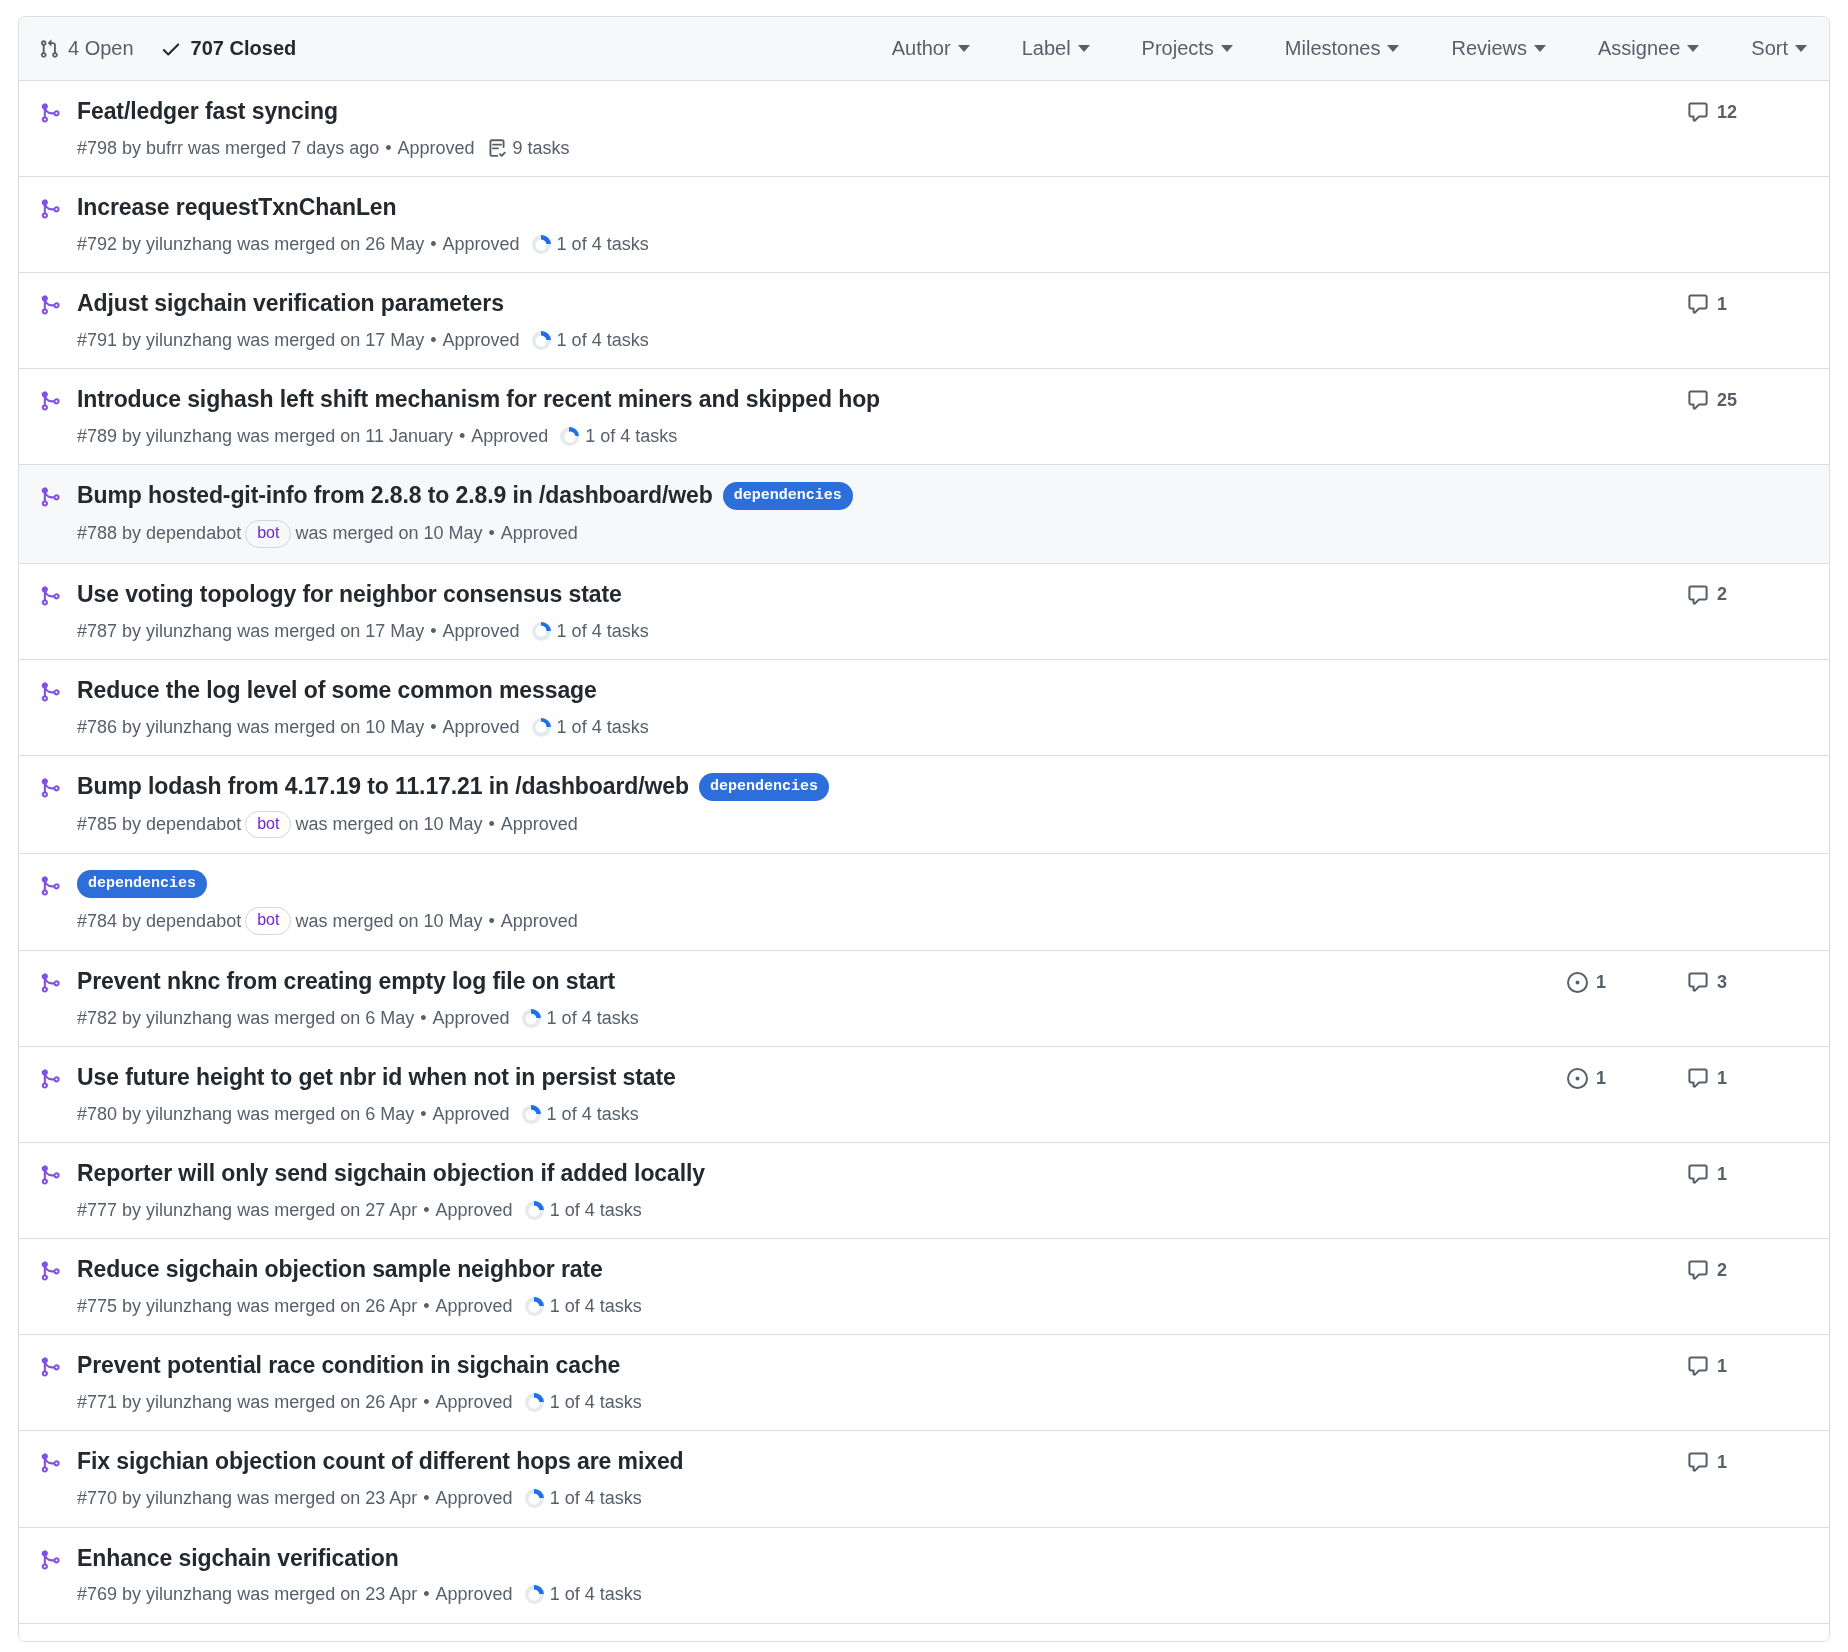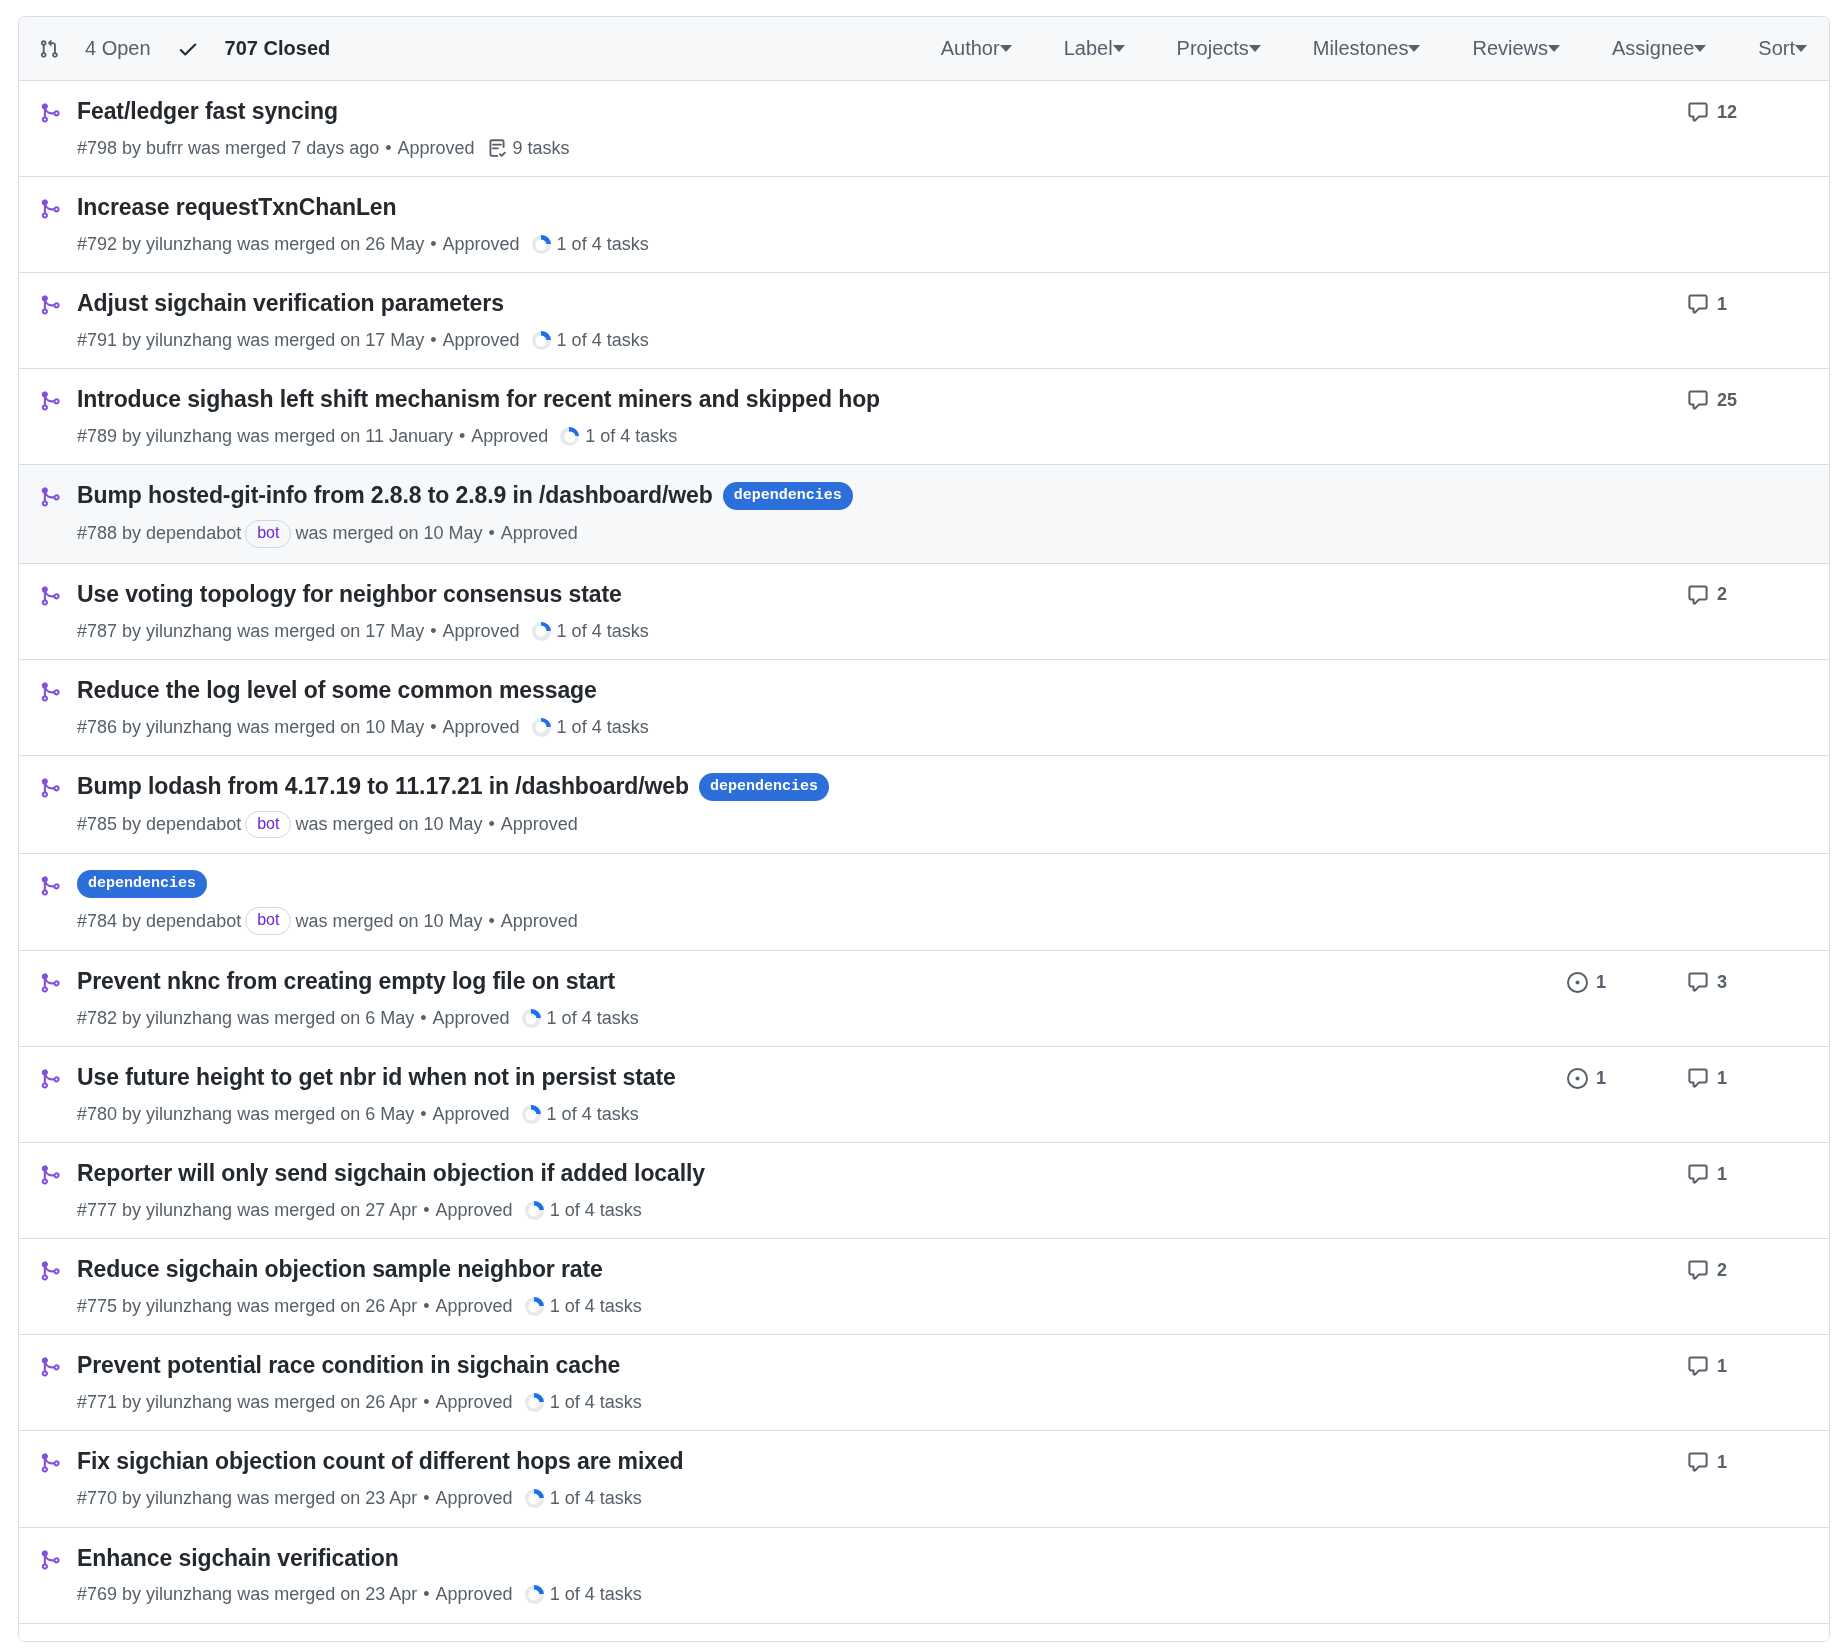--- a/index.html
+++ b/index.html
@@ -38,42 +38,42 @@
     padding: 0 22px 0 20px;
   }
   .state-filters {
     display: flex;
     align-items: center;
     gap: 26px;
   }
   .state-item {
     display: flex;
     align-items: center;
-    gap: 26px;
+    gap: 9px;
     font-size: 20px;
     color: #57606a;
     white-space: nowrap;
     cursor: pointer;
   }
   .state-item.is-active {
     color: #24292f;
     font-weight: bold;
   }
   .state-item svg { display: block; flex: none; }
 
   .filter-menus {
     margin-left: auto;
     display: flex;
     align-items: center;
     gap: 0;
   }
   .filter-menu {
     display: flex;
     align-items: center;
-    gap: 0;
+    gap: 7px;
     font-size: 20px;
     color: #57606a;
     padding: 0 26px;
     cursor: pointer;
     white-space: nowrap;
   }
   .filter-menu:last-child { padding-right: 0; }
   .caret {
     width: 0; height: 0;
     border-left: 6px solid transparent;

